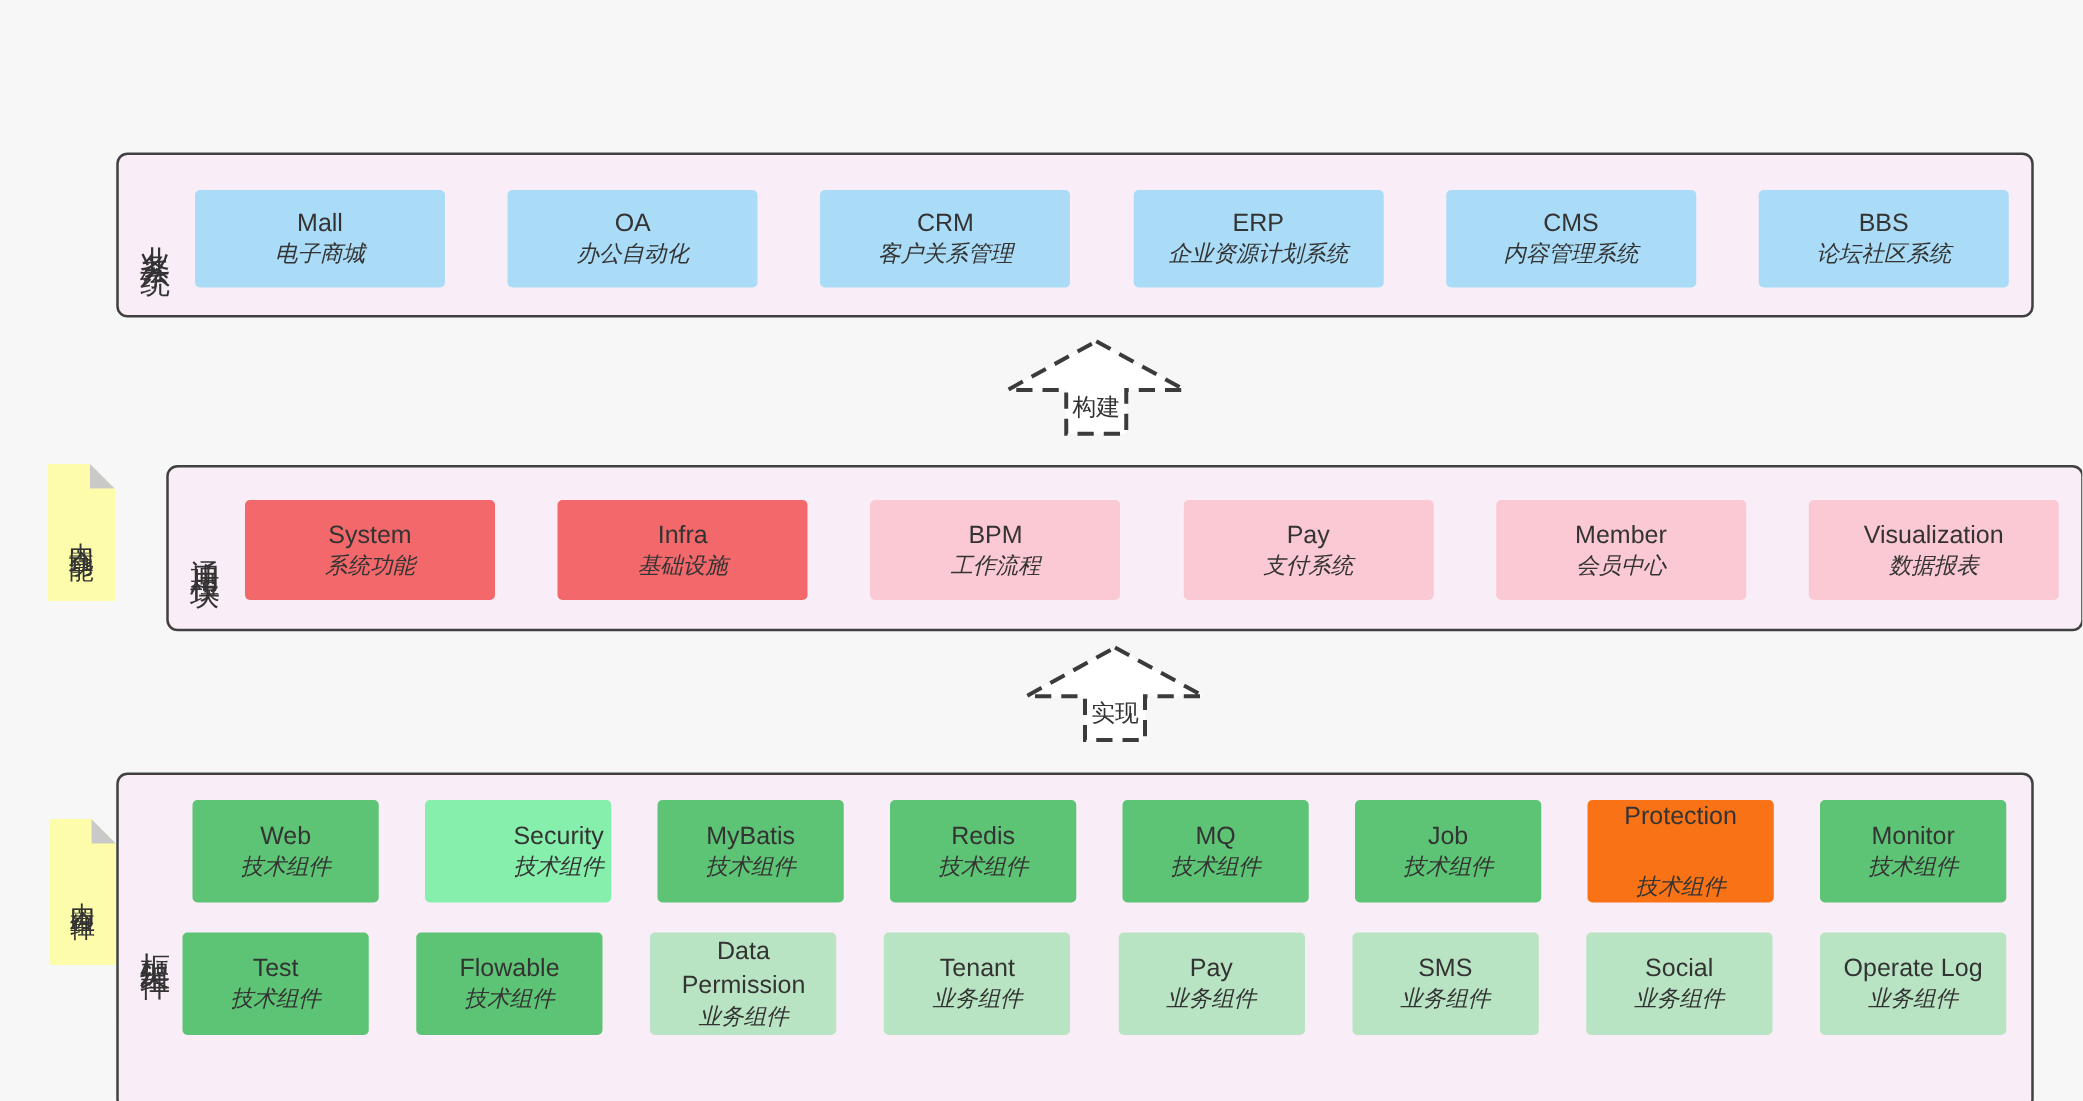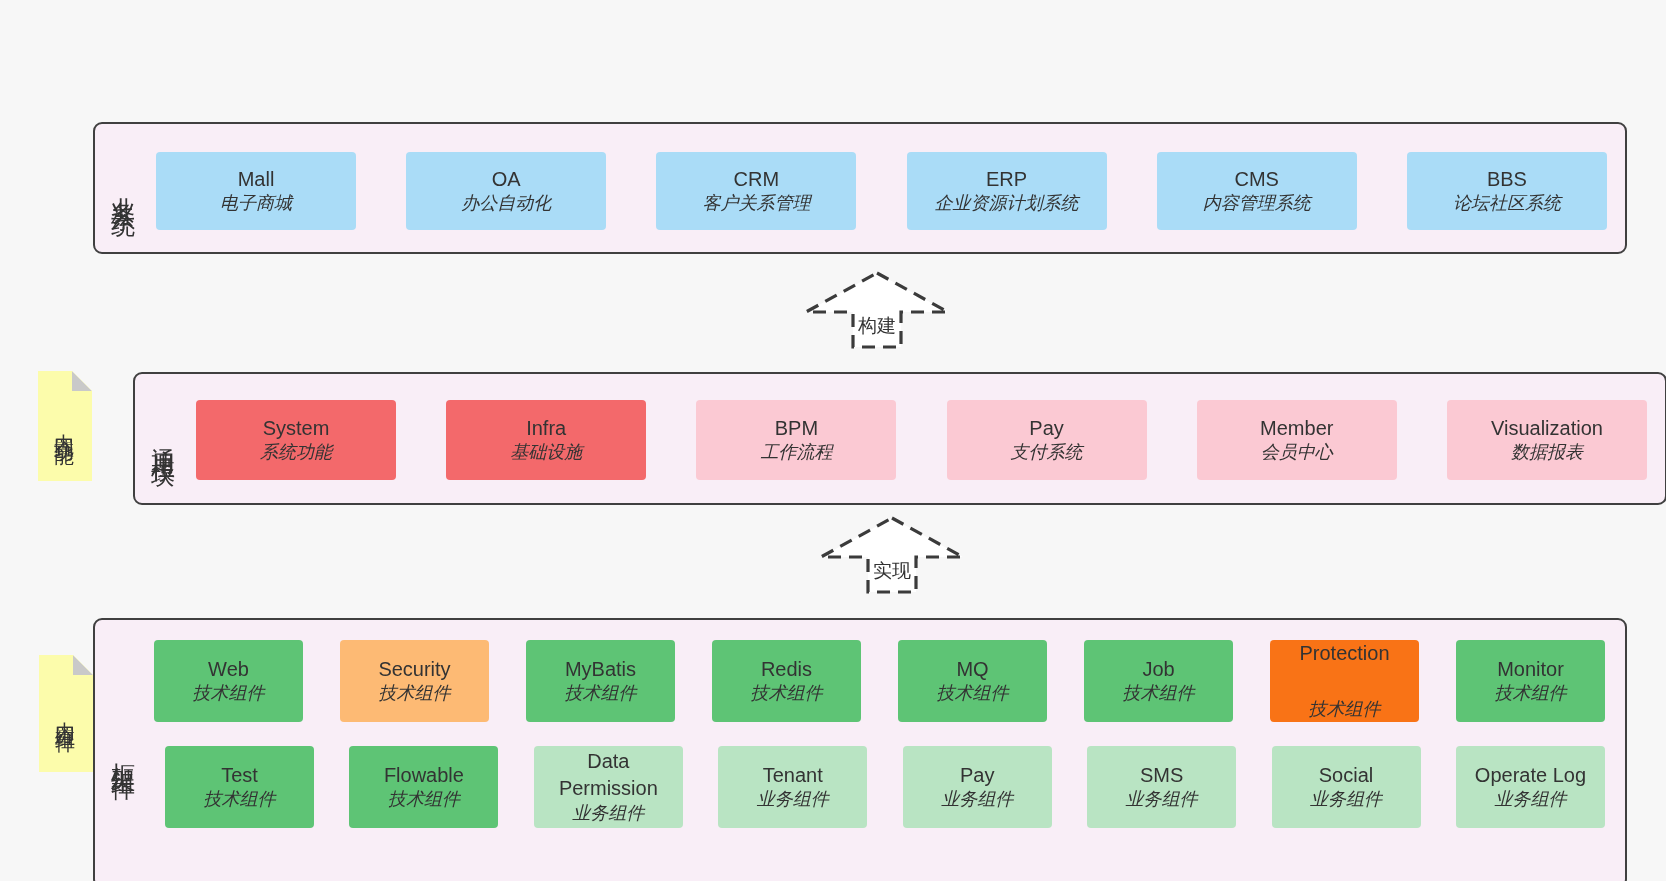--- a/index.html
+++ b/index.html
@@ -20,21 +20,21 @@
   .side-label { position:absolute; left:12px; top:50%; transform:translateY(-50%);
                 writing-mode:vertical-rl; text-orientation:upright;
                 font-size:24px; letter-spacing:5px; color:var(--text,#333);
                 white-space:nowrap; }
 
   
   .row { position:absolute; display:flex; justify-content:space-between; }
   .row-b1 { left:61px; right:18px; top:28px; height:78px; }
   .row-b2 { left:61px; right:18px; top:26px; height:80px; }
   .row-b3a { left:59px; right:20px; top:20px; height:82px; }
-  .row-b3b { left:70px; right:20px; top:126px; height:82px; }
+  .row-b3b { left:51px; right:20px; top:126px; height:82px; }
 
   .box { border-radius:4px; display:flex; flex-direction:column;
          align-items:center; justify-content:center; text-align:center;
          line-height:1.33; padding:2px 6px; color:var(--text,#333); }
   .box-lg { width:200px; }
   .box-sm { width:149px; }
   .box .en { font-size:20px; }
   .box .zh { font-size:18px;font-style:italic; }
 
   
@@ -137,21 +137,21 @@
     <span class="arrow-label">实现</span>
   </div>
 
   <section class="band band-3">
     <div class="side-label">框架组件</div>
     <div class="row row-b3a">
         <div class="box box-sm" style="background: rgb(94, 196, 117);">
           <div class="en">Web</div>
           <div class="zh">技术组件</div>
         </div>
-        <div class="box box-sm" style="background: #fdba74;">
+        <div class="box box-sm" style="background: #86efac; align-items: flex-end;">
           <div class="en">Security</div>
           <div class="zh">技术组件</div>
         </div>
         <div class="box box-sm" style="background: rgb(94, 196, 117);">
           <div class="en">MyBatis</div>
           <div class="zh">技术组件</div>
         </div>
         <div class="box box-sm" style="background: rgb(94, 196, 117);">
           <div class="en">Redis</div>
           <div class="zh">技术组件</div>

